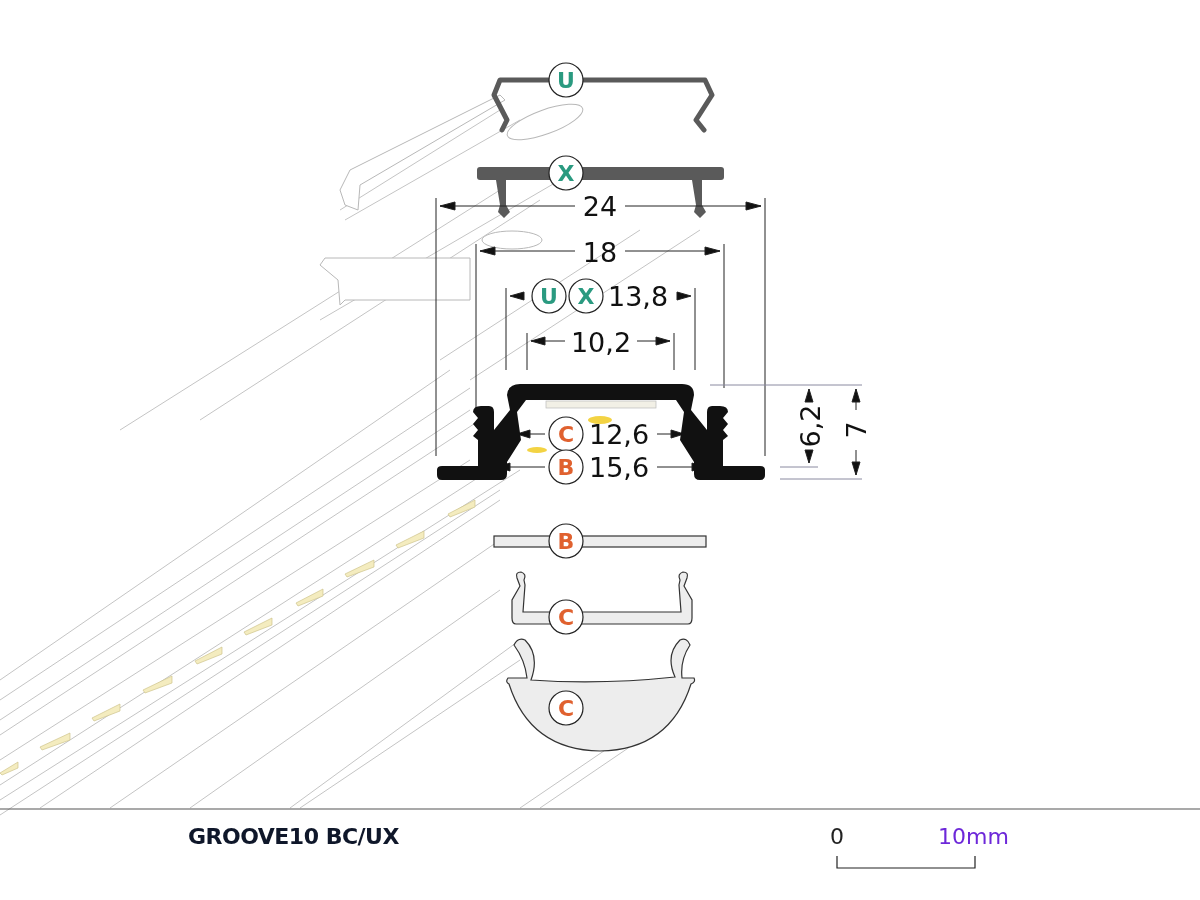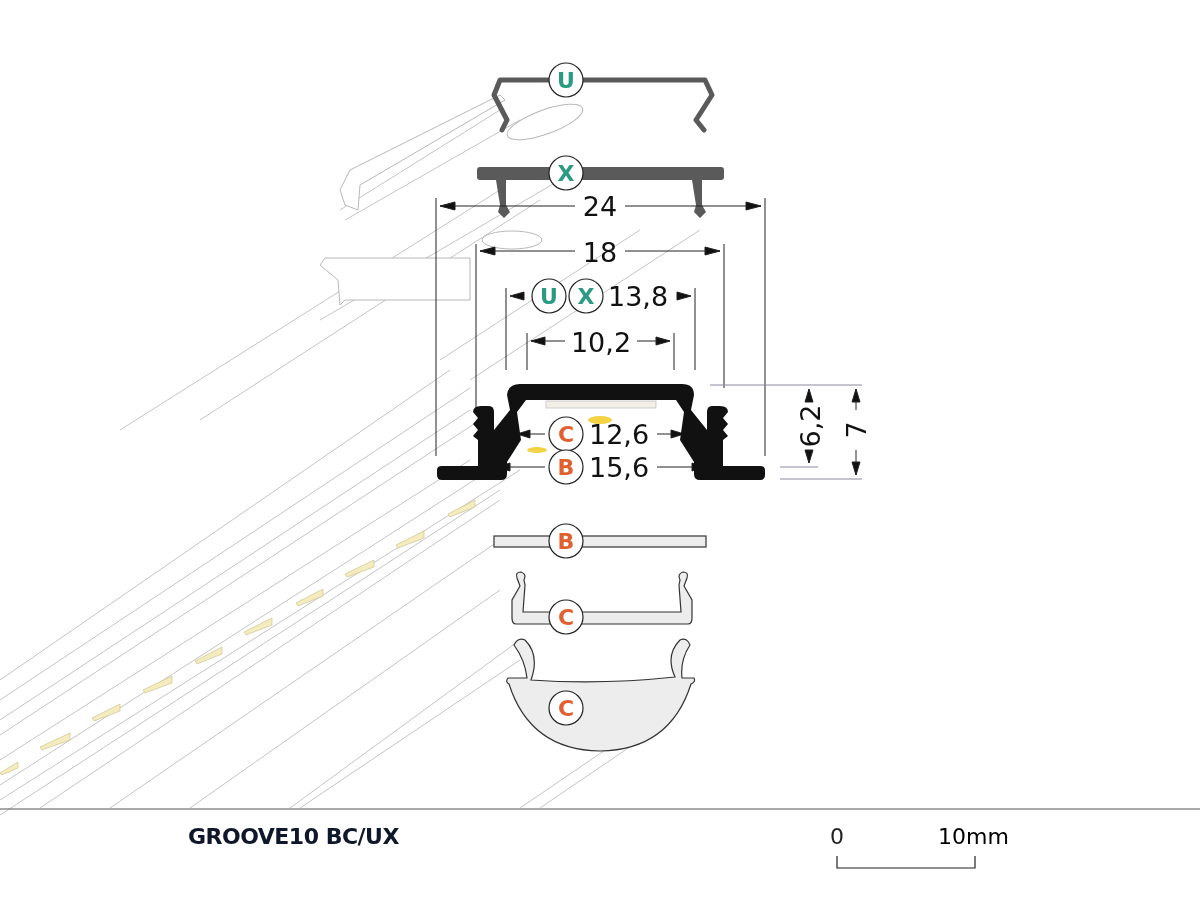--- a/index.html
+++ b/index.html
@@ -2,21 +2,21 @@
 <html><head>
 <meta charset="utf-8">
 <style>
   html,body{margin:0;padding:0;background:#fff;}
   body{width:1200px;height:900px;position:relative;overflow:hidden;font-family:"Liberation Sans",sans-serif;}
   svg{position:absolute;left:0;top:0;}
   .dimtxt{font-family:"DejaVu Sans",sans-serif;font-size:27px;fill:#111;}
   .badge-t{font-family:"DejaVu Sans",sans-serif;font-weight:bold;font-size:22px;}
   .title{position:absolute;left:188px;top:824px;font-family:"DejaVu Sans",sans-serif;font-weight:bold;font-size:22px;color:#0f172a;letter-spacing:-0.5px;}
   .scale0{position:absolute;left:830px;top:824px;font-family:"DejaVu Sans",sans-serif;font-size:22px;color:#222;}
-  .scale10{position:absolute;left:938px;top:824px;font-family:"DejaVu Sans",sans-serif;font-size:22px;color:#000000;}
+  .scale10{position:absolute;left:938px;top:824px;font-family:"DejaVu Sans",sans-serif;font-size:22px;color:#6d28d9;}
 </style>
 </head>
 <body>
 
 <svg width="1200" height="900" viewBox="0 0 1200 900">
 
   <g stroke="#c4c4c4" stroke-width="1" fill="none">
     <line x1="0" y1="680" x2="450" y2="370"></line>
     <line x1="0" y1="700" x2="470" y2="388"></line>
     <line x1="0" y1="720" x2="470" y2="410"></line>

